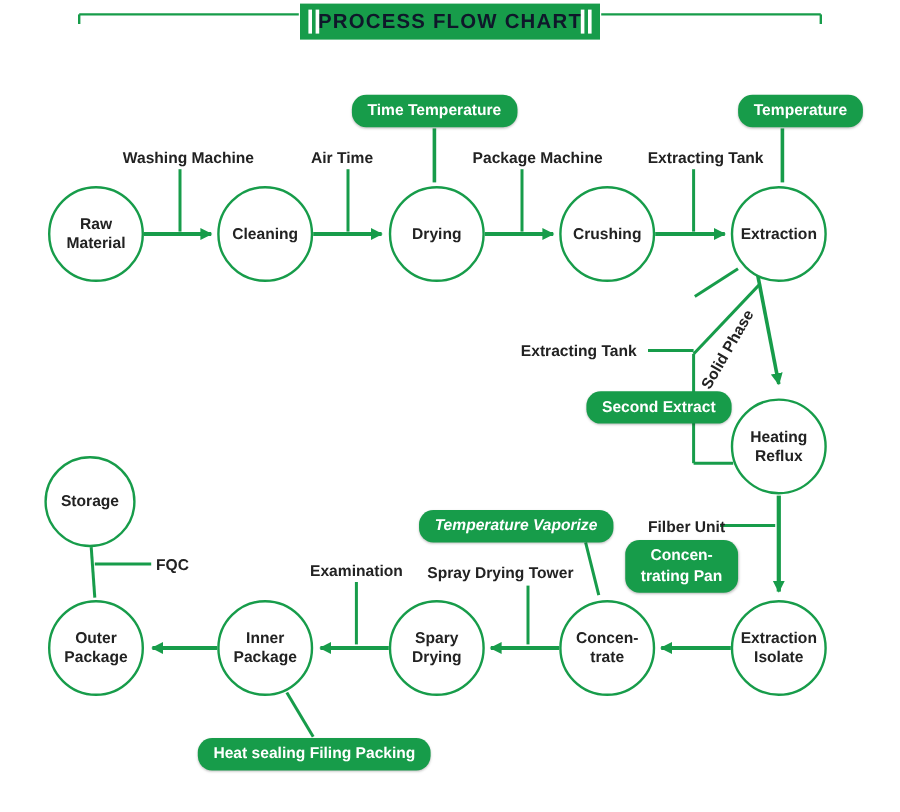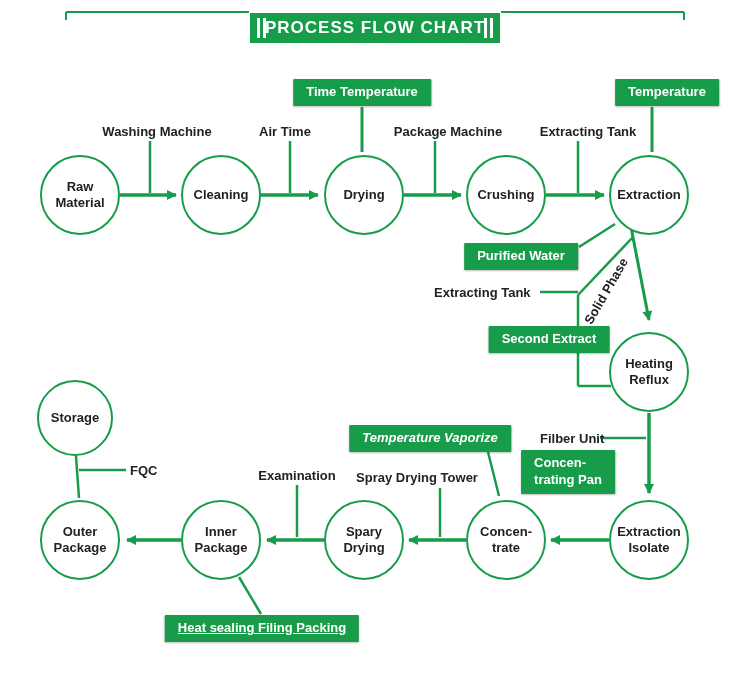--- a/index.html
+++ b/index.html
@@ -13,33 +13,33 @@
   svg.wires{position:absolute;left:0;top:0;z-index:1;}
   .node{
     position:absolute;width:80px;height:80px;border:2.5px solid var(--green);
     border-radius:50%;background:#ffffff;display:flex;align-items:center;justify-content:center;
     text-align:center;font-weight:bold;font-size:13px;color:var(--text);
     white-space:pre-line;line-height:1.25;z-index:3;
   }
   .node.small{width:76px;height:76px;}
   .badge{
     position:absolute;background:var(--green);color:var(--badge-text);font-weight:bold;
-    font-size:13px;padding:5px 13px;border-radius:1px;
+    font-size:13px;padding:5px 13px;border-radius:12px;text-align:center;
     white-space:pre-line;line-height:1.3;z-index:4;transform:translateX(-50%);
     box-shadow:0 1px 2px rgba(0,0,0,0.25);
   }
   .lbl{
     position:absolute;font-weight:bold;font-size:13px;color:var(--text);
     white-space:nowrap;z-index:2;transform:translateX(-50%);
   }
   .lbl.left-anchor{transform:none;}
   .lbl.rotated{transform:translate(-50%,-50%) rotate(-60deg);}
   .title-box{
-    position:absolute;left:250px;top:13px;width:250px;height:30px;background:var(--green);
-    color:#ffffff;display:flex;align-items:center;justify-content:center;
+    position:absolute;left:250px;top:3px;width:250px;height:30px;background:var(--green);
+    color:#0f172a;display:flex;align-items:center;justify-content:center;
     font-weight:bold;font-size:17px;letter-spacing:1px;z-index:5;
   }
   .tb-mark{position:absolute;top:5px;bottom:5px;width:3px;background:#ffffff;}
   .tb-mark.m1{left:7px;} .tb-mark.m2{left:13px;}
   .tb-mark.m3{right:7px;} .tb-mark.m4{right:13px;}
 </style>
 </head>
 <body>
 
 <div class="stage">
@@ -133,20 +133,19 @@
   <div class="lbl" style="left:588px;top:124px;">Extracting Tank</div>
   <div class="lbl left-anchor" style="left:434px;top:285px;">Extracting Tank</div>
   <div class="lbl rotated" style="left:606px;top:291px;">Solid Phase</div>
   <div class="lbl left-anchor" style="left:540px;top:431px;">Filber Unit</div>
   <div class="lbl" style="left:417px;top:470px;">Spray Drying Tower</div>
   <div class="lbl" style="left:297px;top:468px;">Examination</div>
   <div class="lbl left-anchor" style="left:130px;top:463px;">FQC</div>
 
   <div class="badge" style="left:362px;top:79px;">Time Temperature</div>
   <div class="badge" style="left:657px;top:79px;margin-left:10px;">Temperature</div>
-  <div class="badge" style="left:521px;top:243px;">Purified Water</div>
   <div class="badge" style="left:549px;top:326px;">Second Extract</div>
   <div class="badge" style="left:430px;top:425px;font-style:italic;">Temperature Vaporize</div>
   <div class="badge" style="left:568px;top:450px;">Concen-
 trating Pan</div>
-  <div class="badge" style="left:262px;top:615px;text-decoration:underline;">Heat sealing Filing Packing</div>
+  <div class="badge" style="left:262px;top:615px;">Heat sealing Filing Packing</div>
 
 </div>
 
 </body></html>

